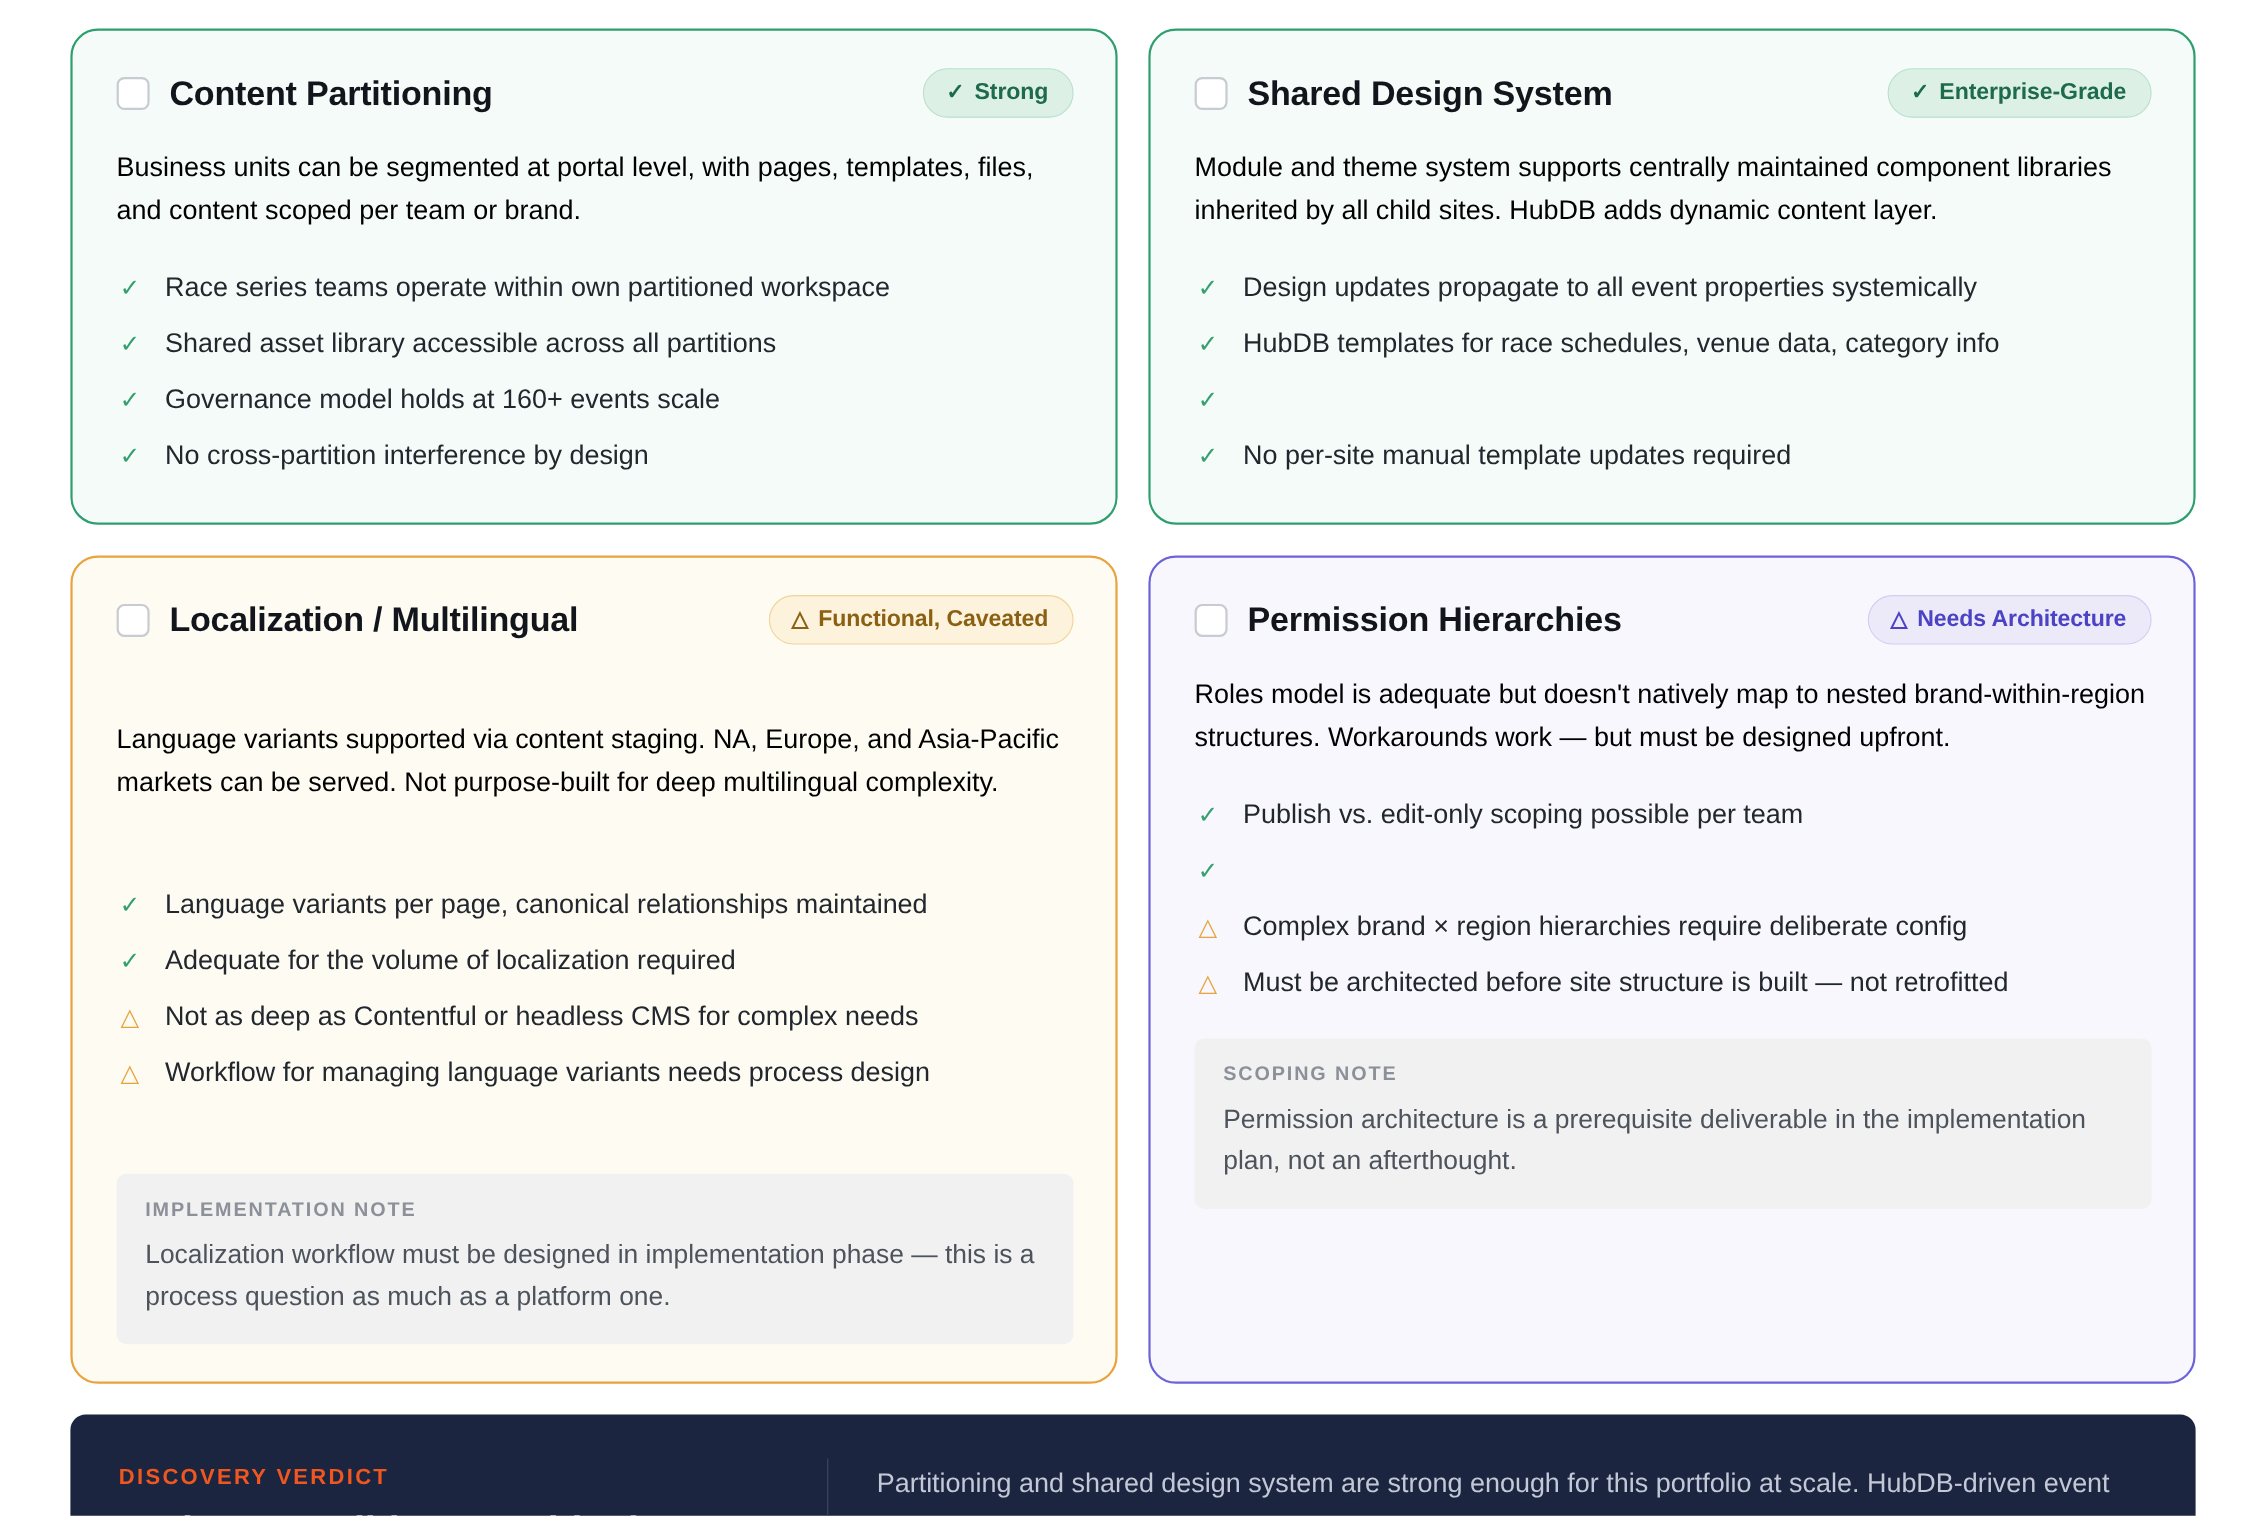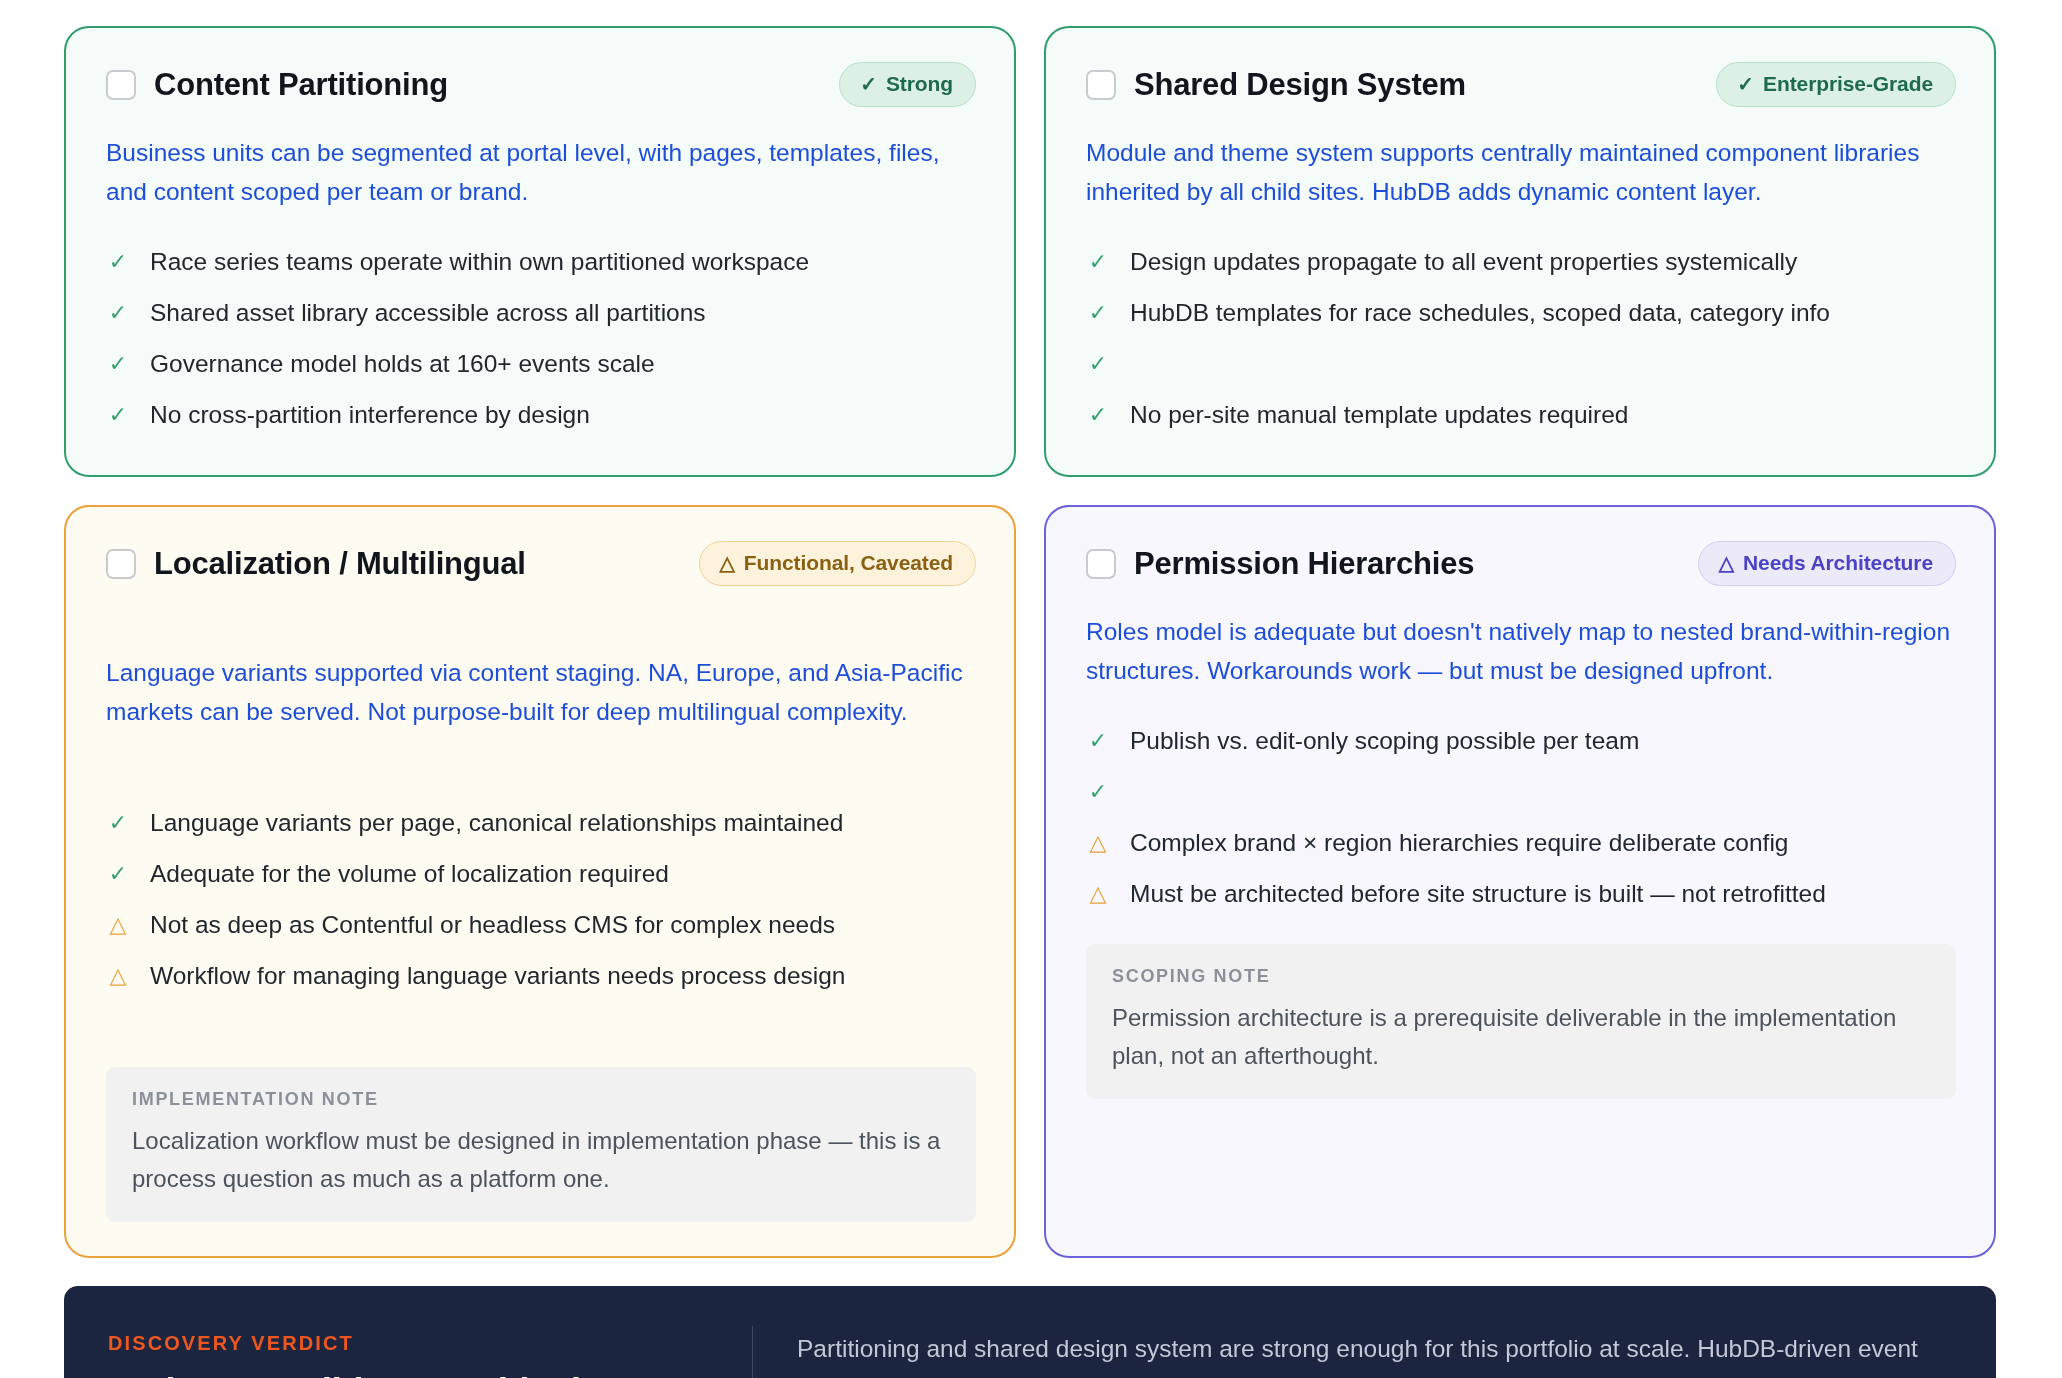--- a/index.html
+++ b/index.html
@@ -85,21 +85,21 @@
   .badge.indigo {
     background: #eceaf9;
     border: 1px solid #d2cdf3;
     color: #4b42c4;
   }
   .badge-glyph { font-size: 20px; line-height: 1; }
 
   .card-desc {
     font-size: 24.5px;
     line-height: 39px;
-    color: #1d4ed8;
+    color: #000000;
     margin-bottom: 26px;
     max-width: 880px;
   }
 
   .check-list { list-style: none; }
   .check-item {
     display: flex;
     align-items: flex-start;
     gap: 22px;
     padding: 8px 0 9px 2px;
@@ -221,21 +221,21 @@
           </div>
         </div>
         <div class="card-desc">Module and theme system supports centrally maintained component libraries inherited by all child sites. HubDB adds dynamic content layer.</div>
         <ul class="check-list">
           <li class="check-item">
             <span class="item-glyph ok">✓</span>
             <span class="item-text">Design updates propagate to all event properties systemically</span>
           </li>
           <li class="check-item">
             <span class="item-glyph ok">✓</span>
-            <span class="item-text">HubDB templates for race schedules, scoped data, category info</span>
+            <span class="item-text">HubDB templates for race schedules, venue data, category info</span>
           </li>
           <li class="check-item">
             <span class="item-glyph ok">✓</span>
           </li>
           <li class="check-item">
             <span class="item-glyph ok">✓</span>
             <span class="item-text">No per-site manual template updates required</span>
           </li>
         </ul>
       </div>

